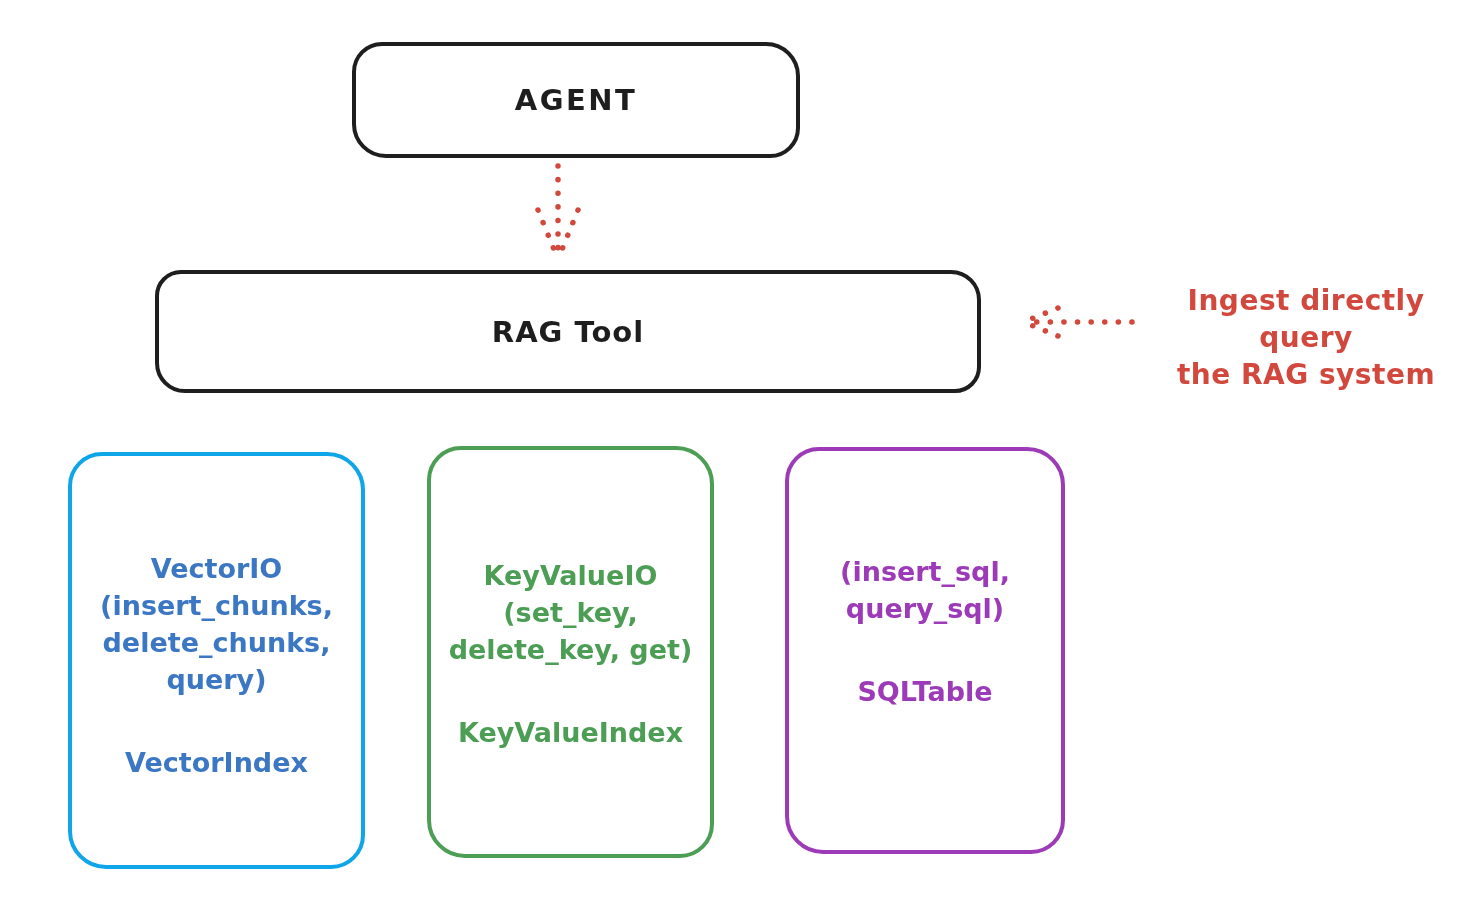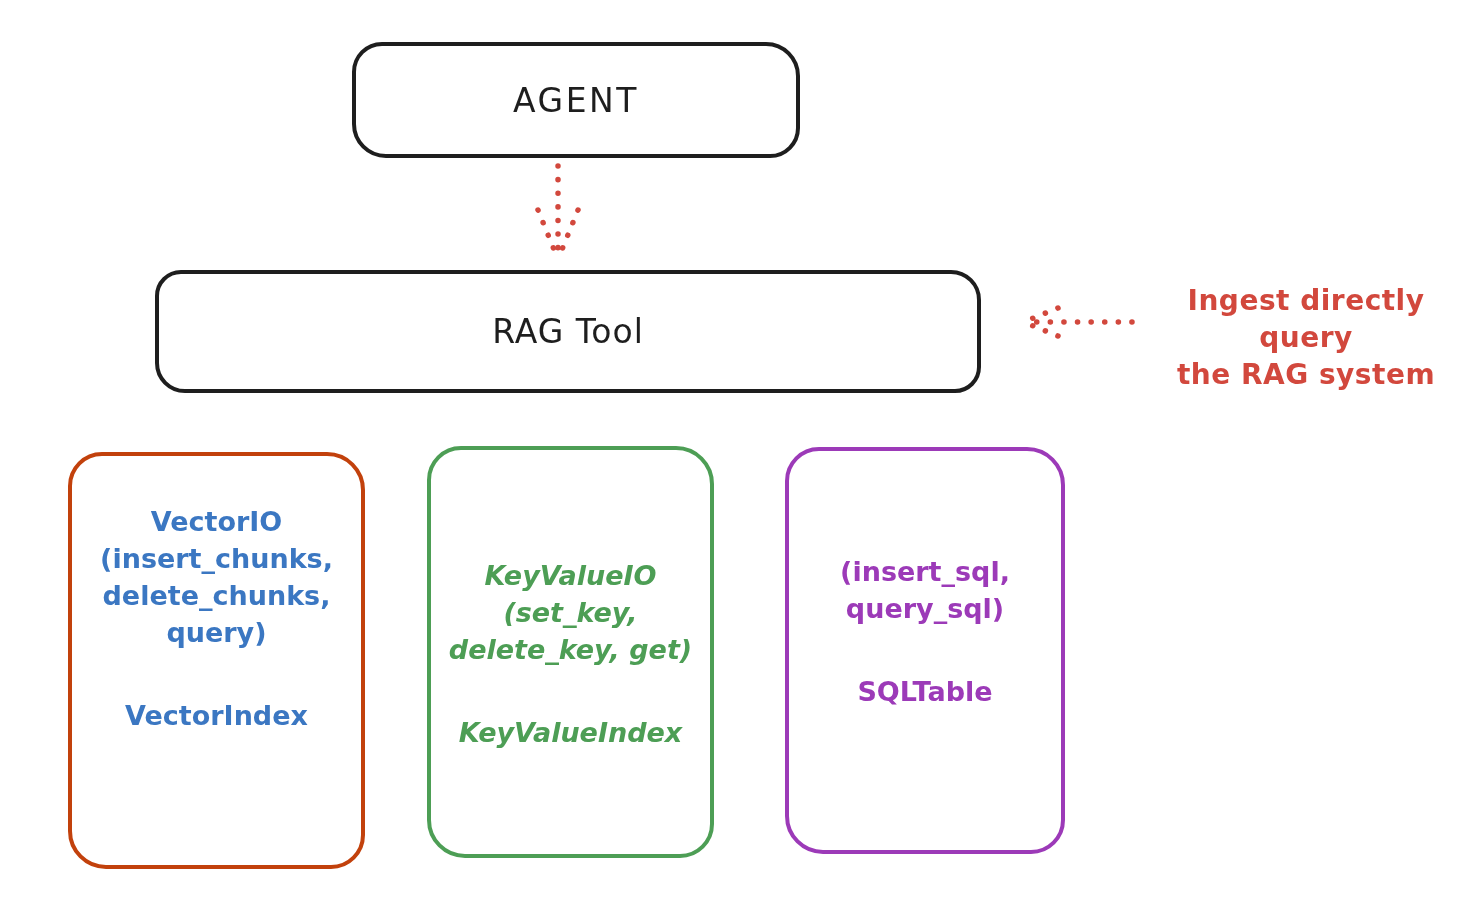--- a/index.html
+++ b/index.html
@@ -30,22 +30,22 @@
     left: 352px; top: 42px;
     width: 448px; height: 116px;
   }
   .node--ragtool {
     left: 155px; top: 270px;
     width: 826px; height: 123px;
     border-radius: 26px 30px 26px 30px;
   }
   .node-label {
     color: #1e1e1e;
-    font-size: 33px;
-    font-weight: normal;
+    font-size: 29px;
+    font-weight: bold;
     letter-spacing: 2.5px;
   }
   .node--ragtool .node-label {
     letter-spacing: 1px;
   }
   
   .arrow {
     position: absolute;
   }
   .arrow--down {
@@ -81,31 +81,30 @@
     background: #ffffff;
     box-sizing: border-box;
     text-align: center;
     font-size: 27px;
     font-weight: bold;
     line-height: 37px;
   }
   .store--blue {
     left: 68px; top: 452px;
     width: 297px; height: 417px;
-    border: 4px solid #c2410c;
+    border: 4px solid #0ea5e9;
     color: #3b77c2;
-    padding-top: 47px;
+    padding-top: 94px;
   }
   .store--green {
     left: 427px; top: 446px;
     width: 287px; height: 412px;
     border: 4px solid #4d9e55;
     color: #4d9e55;
     padding-top: 107px;
-    font-style: italic;
   }
   .store--purple {
     left: 785px; top: 447px;
     width: 280px; height: 407px;
     border: 4px solid #9c3ab8;
     color: #9c3ab8;
     padding-top: 102px;
   }
   .store-footer {
     margin-top: 46px;

